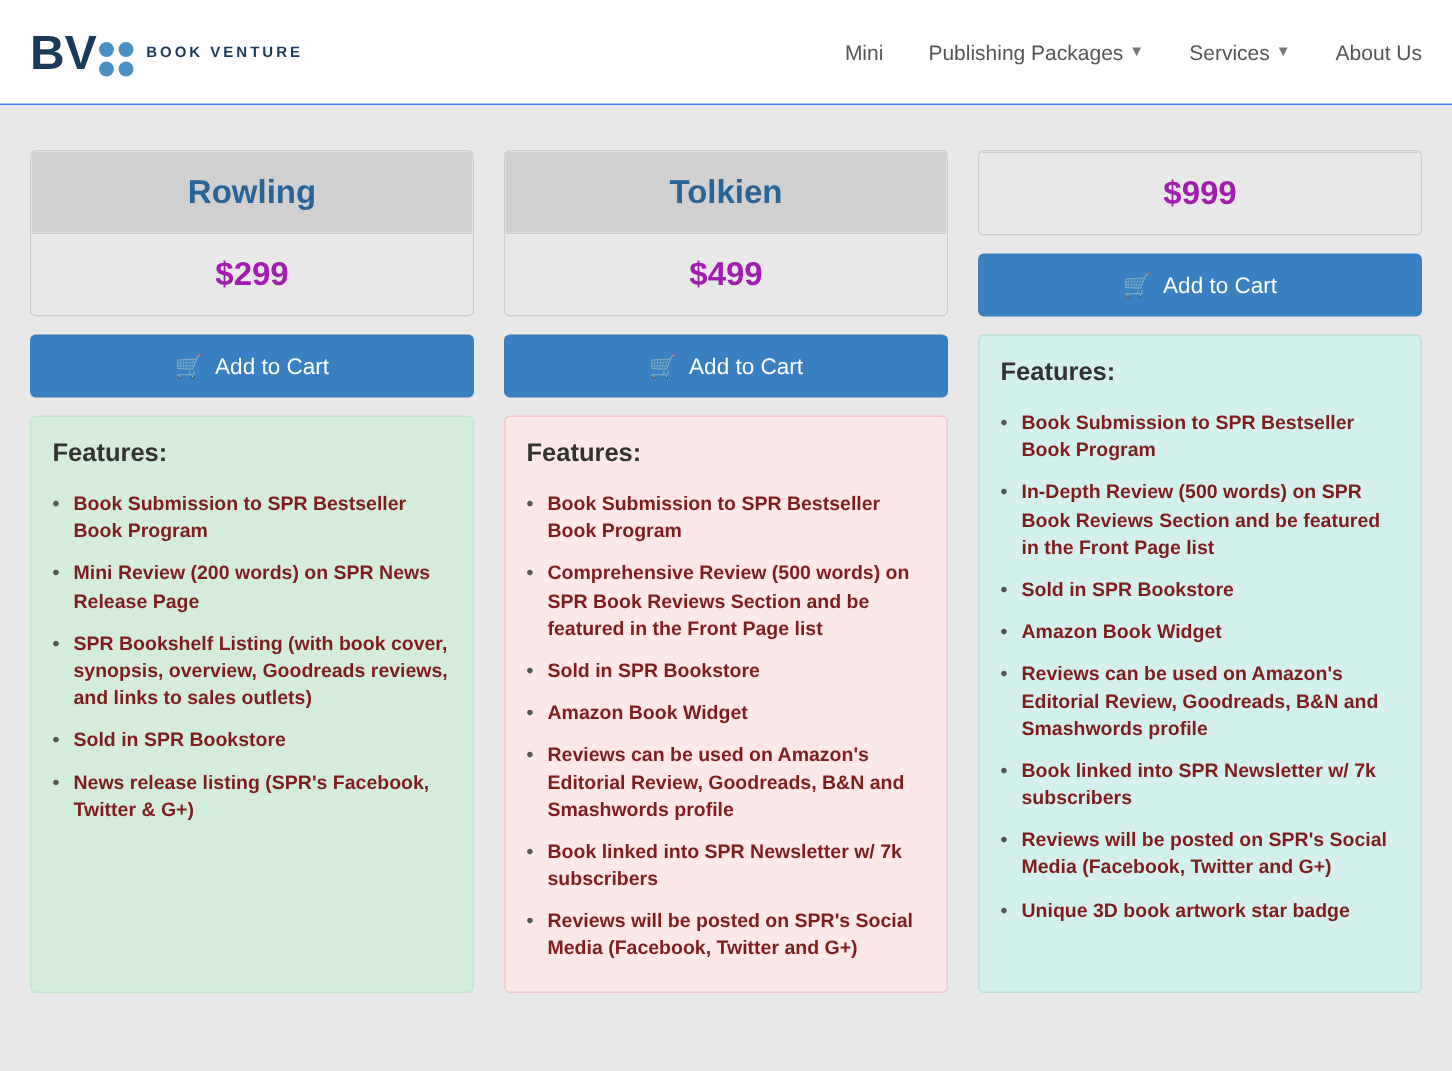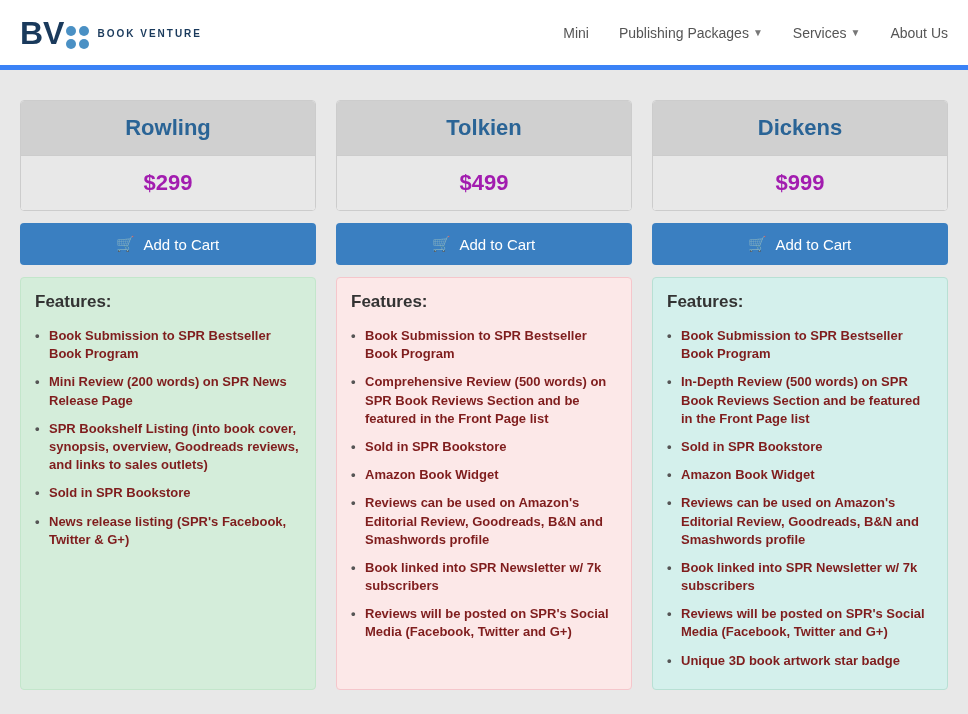--- a/index.html
+++ b/index.html
@@ -1,21 +1,21 @@
 <!DOCTYPE html>
 <html><head>
   <meta charset="utf-8">
   <style>
     * { box-sizing: border-box; margin: 0; padding: 0; }
     body { font-family: Arial, sans-serif; background: #e8e8e8; font-size: 14px; color: #333; }
 
     
     .navbar {
       background: #fff;
-      border-bottom: 5px solid #3b82f6;
+      border-bottom: 1px solid #3b82f6;
       display: flex;
       align-items: center;
       padding: 0 20px;
       height: 70px;
     }
     .logo-area {
       display: flex;
       align-items: center;
       gap: 8px;
       text-decoration: none;
@@ -222,21 +222,21 @@
         </div>
         <button class="add-to-cart-btn">
           <span class="cart-icon">🛒</span>
           <span>Add to Cart</span>
         </button>
         <div class="features-box green">
           <div class="features-label">Features:</div>
           <ul class="features-list">
             <li>Book Submission to SPR Bestseller Book Program</li>
             <li>Mini Review (200 words) on SPR News Release Page</li>
-            <li>SPR Bookshelf Listing (into book cover, synopsis, overview, Goodreads reviews, and links to sales outlets)</li>
+            <li>SPR Bookshelf Listing (with book cover, synopsis, overview, Goodreads reviews, and links to sales outlets)</li>
             <li>Sold in SPR Bookstore</li>
             <li>News release listing (SPR's Facebook, Twitter &amp; G+)</li>
           </ul>
         </div>
       </div>
       <div class="package-card">
         <div class="price-box">
           <div class="price-header">
             <h2>Tolkien</h2>
           </div>
@@ -255,23 +255,20 @@
             <li>Sold in SPR Bookstore</li>
             <li>Amazon Book Widget</li>
             <li>Reviews can be used on Amazon's Editorial Review, Goodreads, B&amp;N and Smashwords profile</li>
             <li>Book linked into SPR Newsletter w/ 7k subscribers</li>
             <li>Reviews will be posted on SPR's Social Media (Facebook, Twitter and G+)</li>
           </ul>
         </div>
       </div>
       <div class="package-card">
         <div class="price-box">
-          <div class="price-header">
-            <h2>Dickens</h2>
-          </div>
           <hr class="price-divider">
           <div class="price-amount"><span>$999</span></div>
         </div>
         <button class="add-to-cart-btn">
           <span class="cart-icon">🛒</span>
           <span>Add to Cart</span>
         </button>
         <div class="features-box mint">
           <div class="features-label">Features:</div>
           <ul class="features-list">

